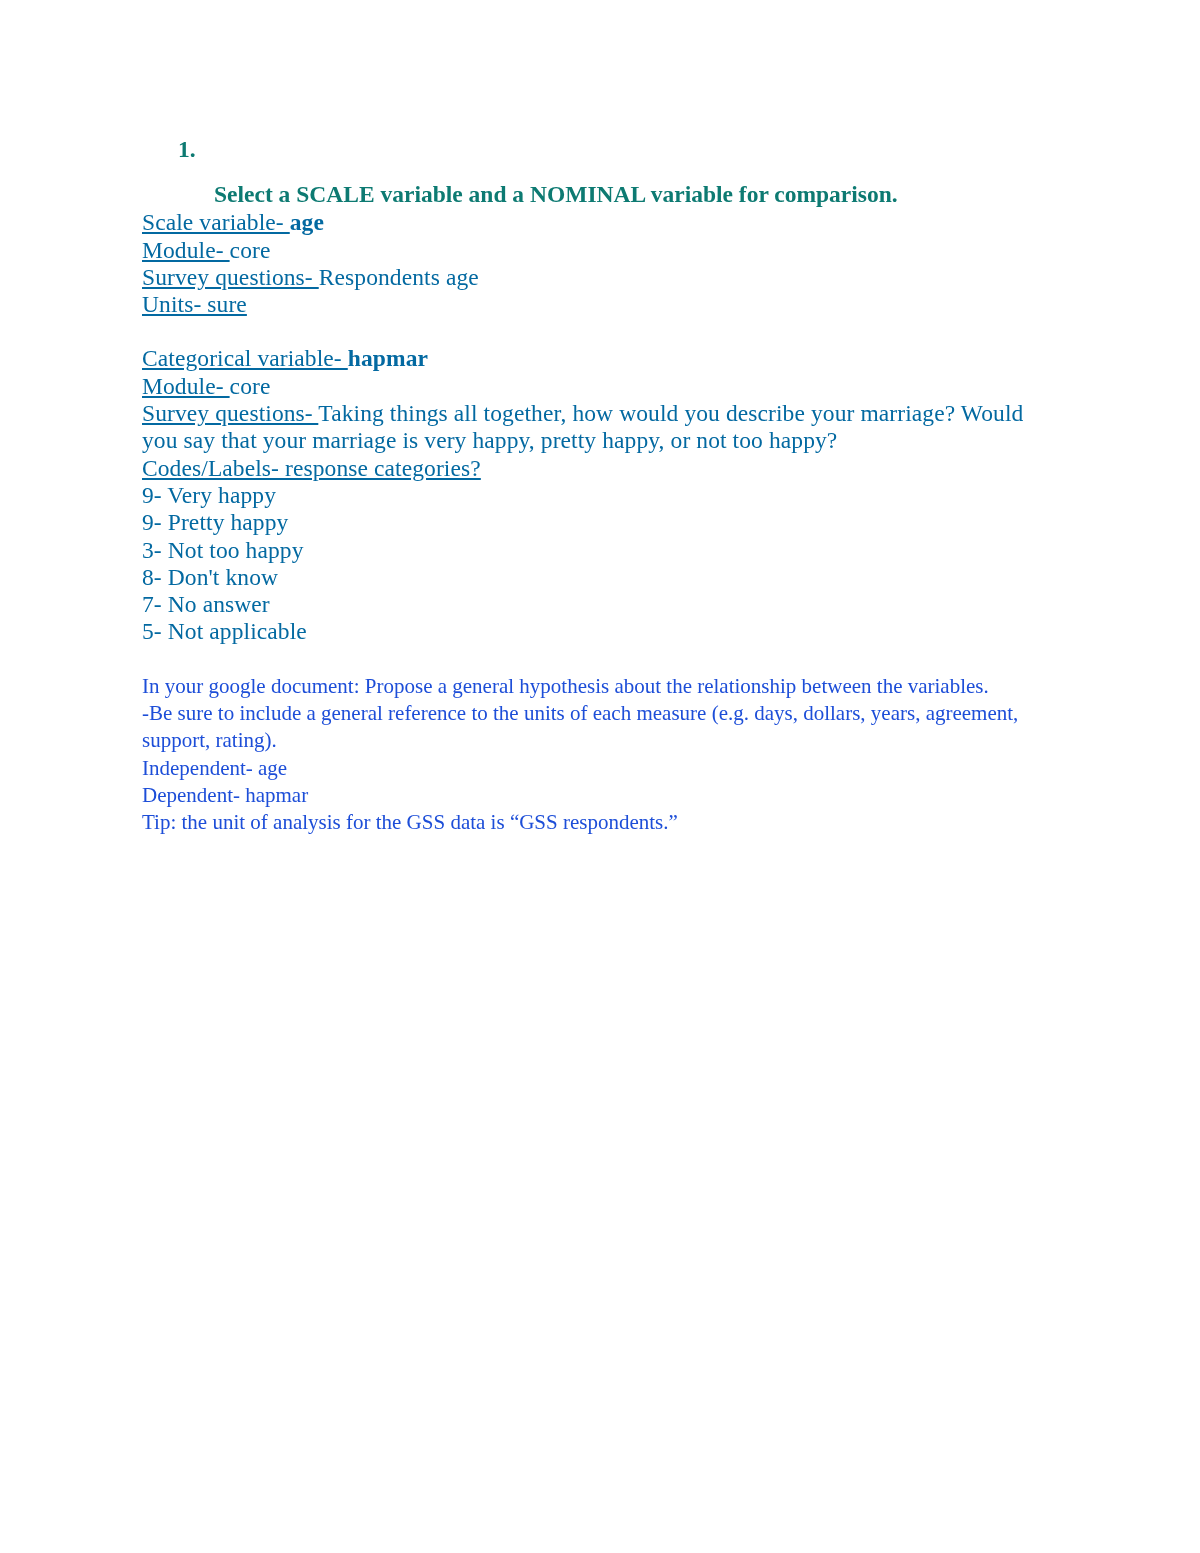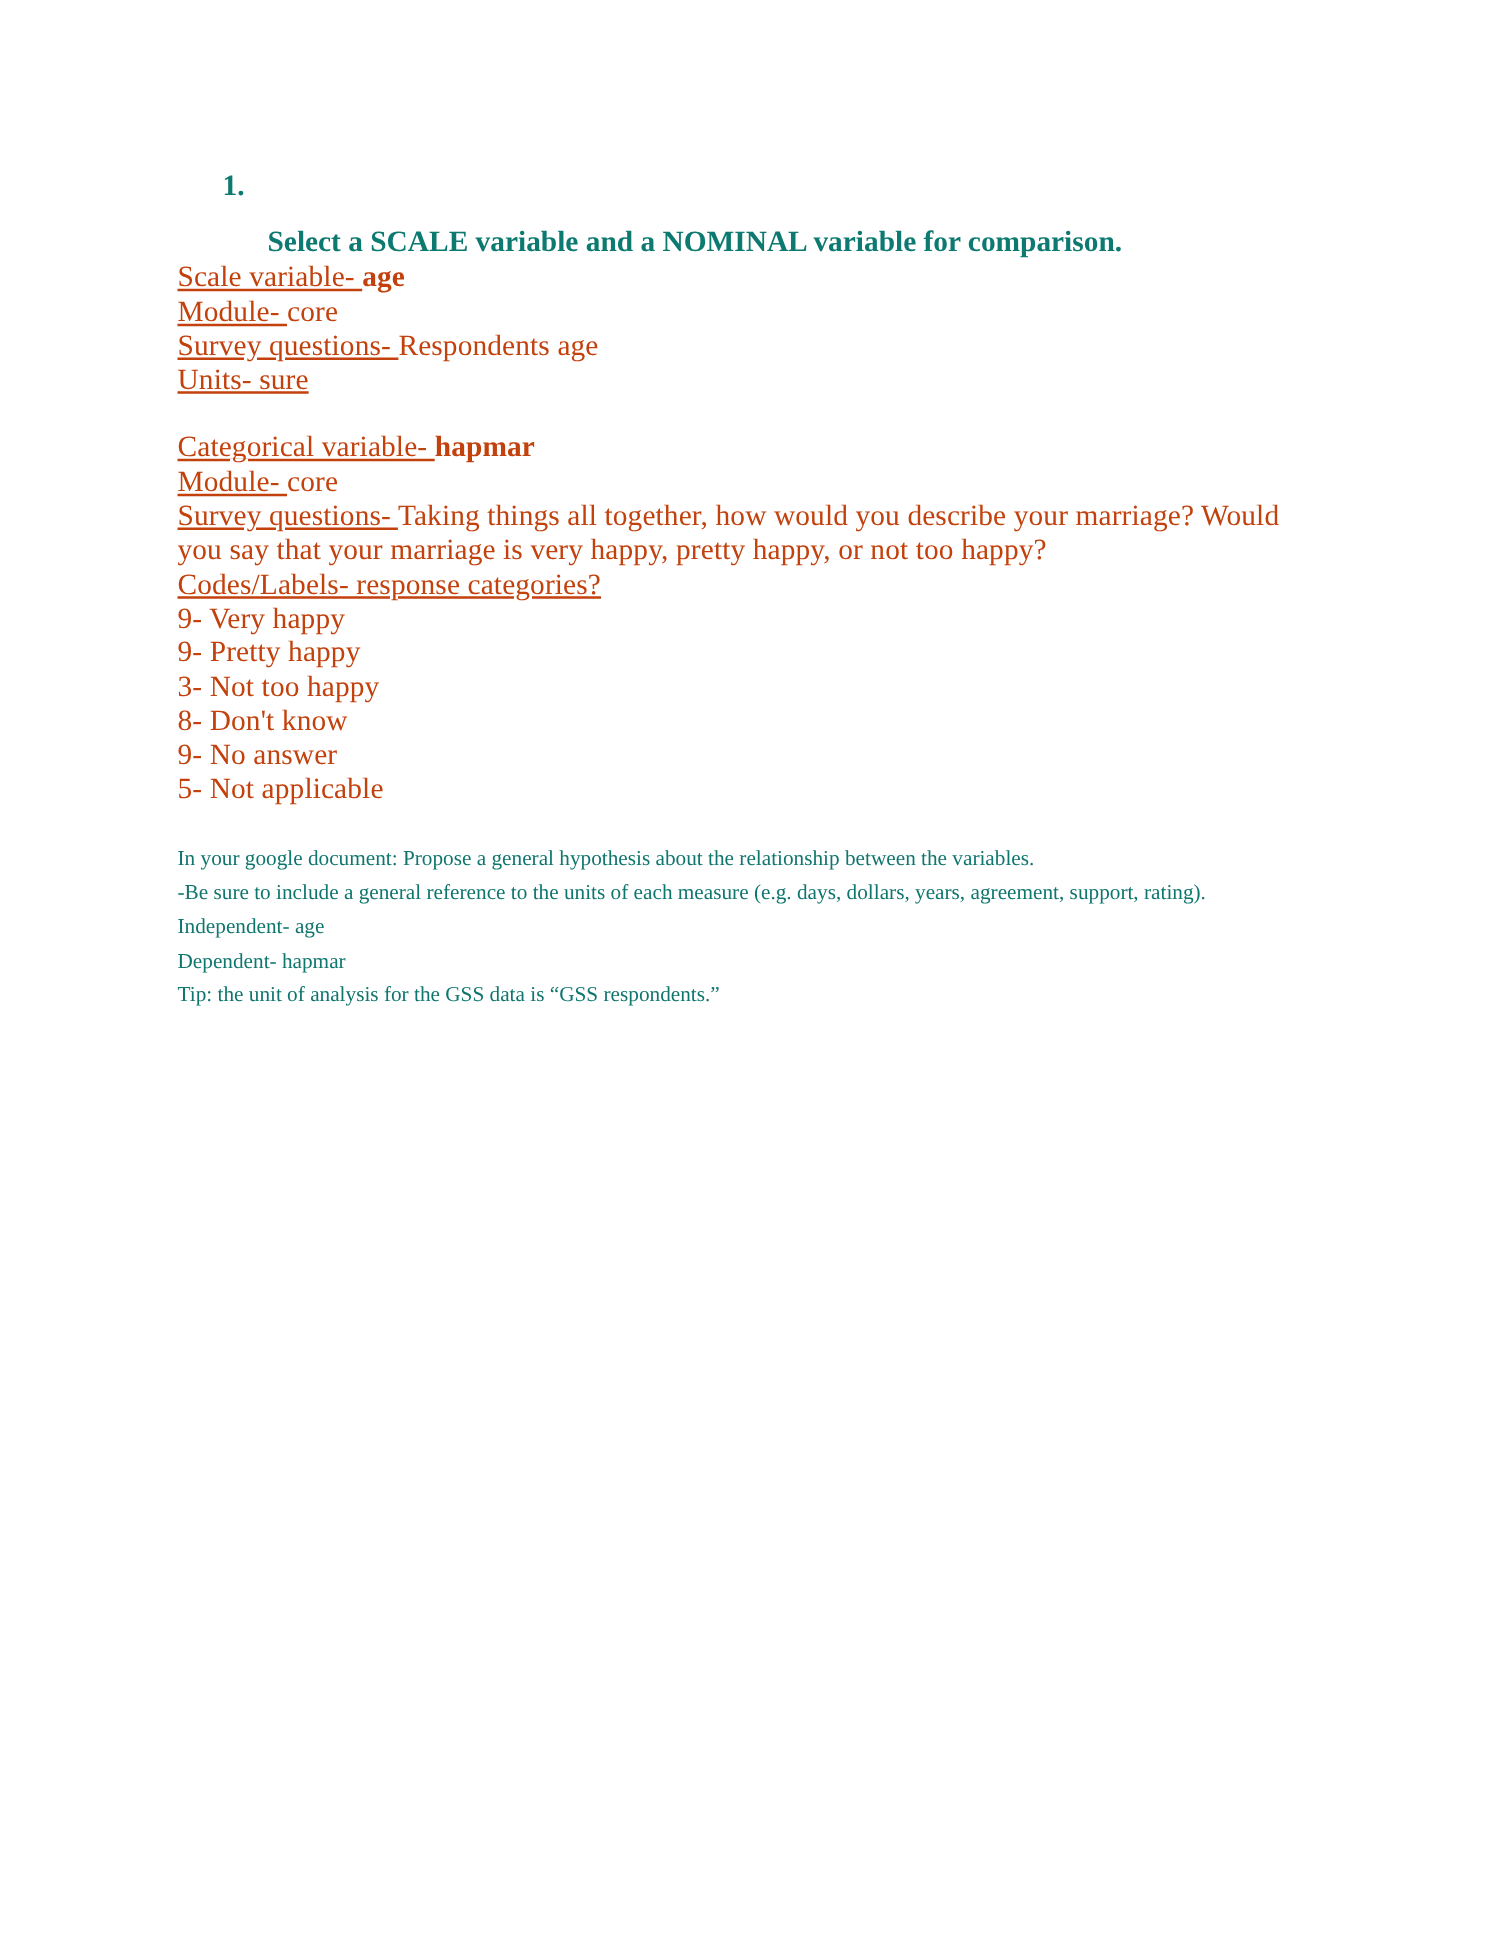--- a/index.html
+++ b/index.html
@@ -23,21 +23,21 @@
   }
   .content {
     position: absolute;
     left: 142px;
     top: 136px;
     width: 920px;
   }
   .doc-line {
     font-size: 23.5px;
     line-height: 27.3px;
-    color: #c2410c;
+    color: #0369a1;
     letter-spacing: 0.1px;
     white-space: pre-wrap;
   }
   
   .list-item {
     display: flex;
     align-items: flex-start;
     font-weight: bold;
     font-size: 23.5px;
     line-height: 27.3px;
@@ -57,23 +57,23 @@
     text-decoration: underline;
     text-underline-offset: 2px;
   }
   .b {
     font-weight: bold;
   }
   .spacer {
     height: 27px;
   }
   .paragraph {
-    font-size: 17px;
+    font-size: 21px;
     line-height: 27.3px;
-    color: #0f766e;
+    color: #1d4ed8;
   }
   .codes-list .doc-line {
     line-height: 27.3px;
   }
 </style>
 </head>
 <body>
 
 <div class="page">
   <div class="content">
@@ -99,21 +99,21 @@
 
     <div class="doc-line"><span class="u">Survey questions- </span><span>Taking things all together, how would you describe your marriage? Would you say that your marriage is very happy, pretty happy, or not too happy?</span></div>
 
     <div class="doc-line"><span class="u">Codes/Labels- response categories?</span></div>
 
     <div class="codes-list">
       <div class="doc-line">9- Very happy</div>
       <div class="doc-line">9- Pretty happy</div>
       <div class="doc-line">3- Not too happy</div>
       <div class="doc-line">8- Don't know</div>
-      <div class="doc-line">9- No answer</div>
+      <div class="doc-line">7- No answer</div>
       <div class="doc-line">5- Not applicable</div>
     </div>
 
     <div class="spacer"></div>
 
     <div class="paragraph">In your google document: Propose a general hypothesis about the relationship between the variables.</div>
     <div class="paragraph">-Be sure to include a general reference to the units of each measure (e.g. days, dollars, years, agreement, support, rating).</div>
     <div class="paragraph">Independent- age</div>
     <div class="paragraph">Dependent- hapmar</div>
     <div class="paragraph">Tip: the unit of analysis for the GSS data is “GSS respondents.”</div>

